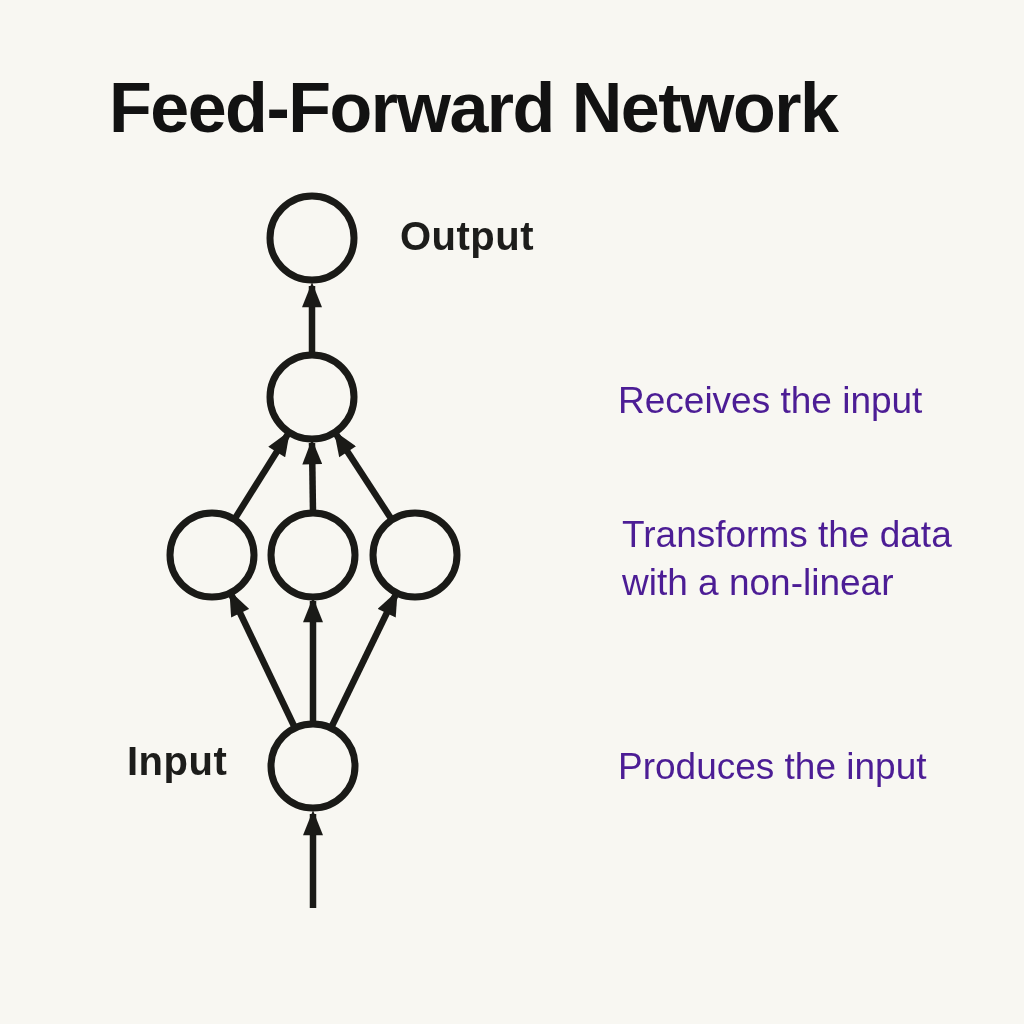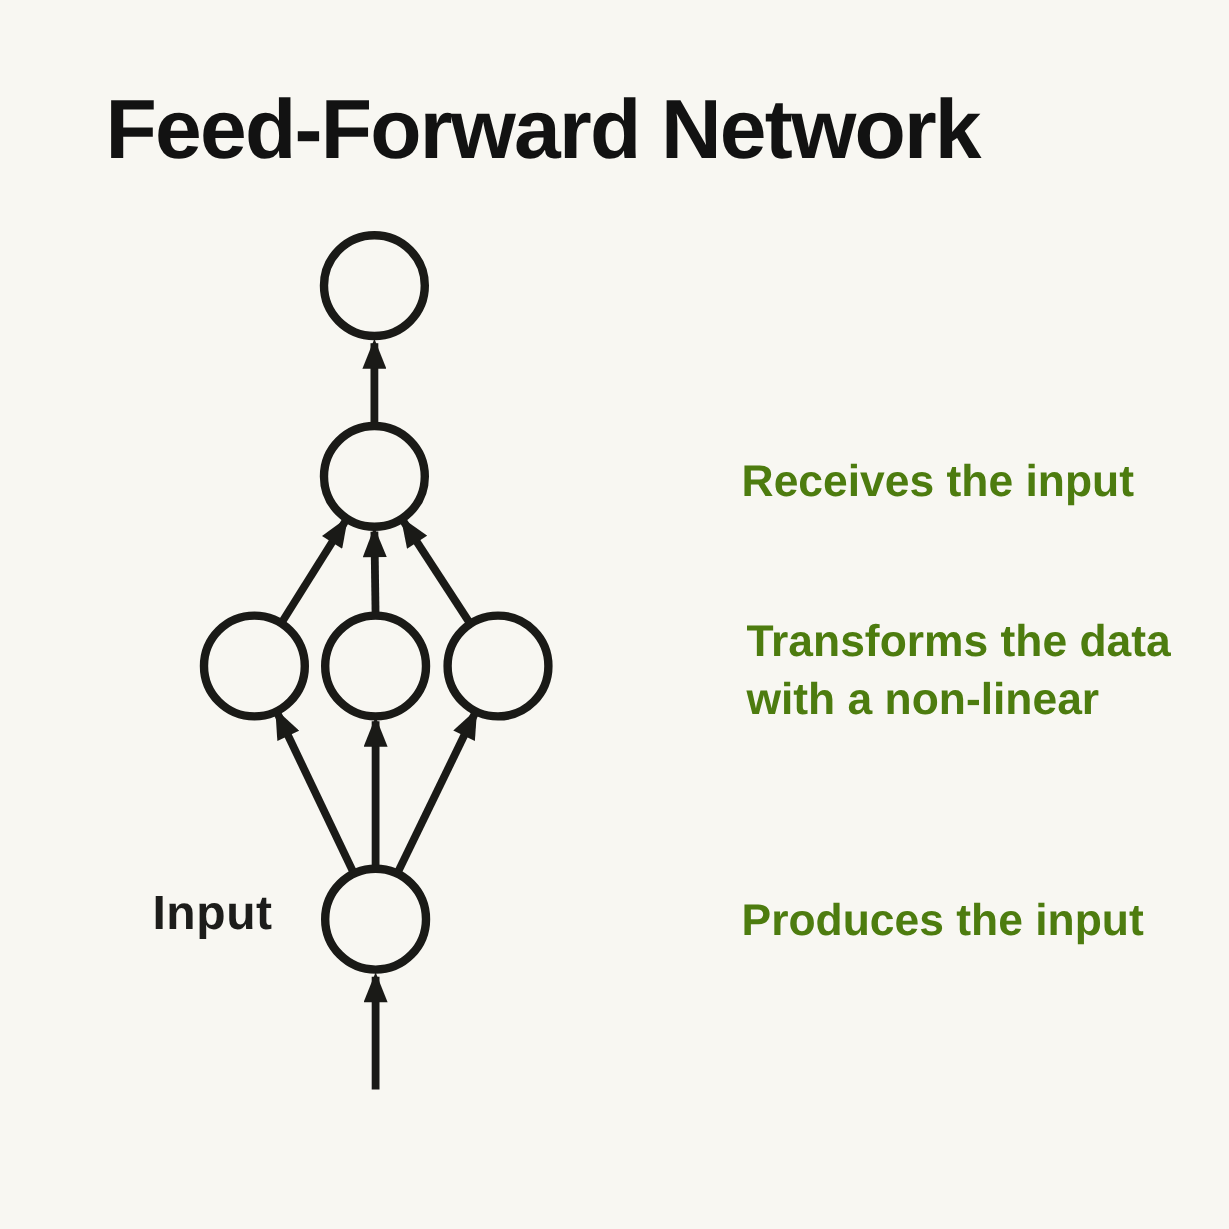--- a/index.html
+++ b/index.html
@@ -11,21 +11,21 @@
     position: relative;
     width: 1024px;
     height: 1024px;
     background: #f8f7f2;
     overflow: hidden;
     font-family: "Liberation Sans", sans-serif;
     color: #141414;
   }
   .title {
     position: absolute;
-    left: 88px;
+    left: 109px;
     top: 68px;
     font-size: 70px;
     font-weight: 700;
     letter-spacing: -1.5px;
     color: #121212;
     white-space: nowrap;
   }
   .diagram-svg {
     position: absolute;
     left: 0;
@@ -37,23 +37,23 @@
     font-weight: 600;
     letter-spacing: 0.5px;
     color: #1d1d1b;
     white-space: nowrap;
   }
   .label-output { left: 400px; top: 214px; }
   .label-input  { left: 127px; top: 739px; }
   .ann {
     position: absolute;
     font-size: 37px;
-    font-weight: 700;
+    font-weight: 400;
     line-height: 48px;
-    color: #4d7c0f;
+    color: #4c1d95;
     white-space: nowrap;
   }
   .ann-1 { left: 618px; top: 377px; }
   .ann-2 { left: 622px; top: 511px; }
   .ann-3 { left: 618px; top: 743px; }
 </style>
 </head>
 <body>
 
 <div class="canvas">
@@ -81,20 +81,21 @@
     <g stroke="#1a1a17" stroke-width="7" fill="#f8f7f2">
       <circle cx="312" cy="238" r="42"></circle>
       <circle cx="312" cy="397" r="42"></circle>
       <circle cx="212" cy="555" r="42"></circle>
       <circle cx="313" cy="555" r="42"></circle>
       <circle cx="415" cy="555" r="42"></circle>
       <circle cx="313" cy="766" r="42"></circle>
     </g>
   </svg>
 
+  <div class="node-label label-output">Output</div>
   <div class="node-label label-input">Input</div>
 
   <div class="ann ann-1">Receives the input</div>
 
   <div class="ann ann-2">
     <div>Transforms the data</div>
     <div>with a non-linear</div>
   </div>
 
   <div class="ann ann-3">Produces the input</div>

